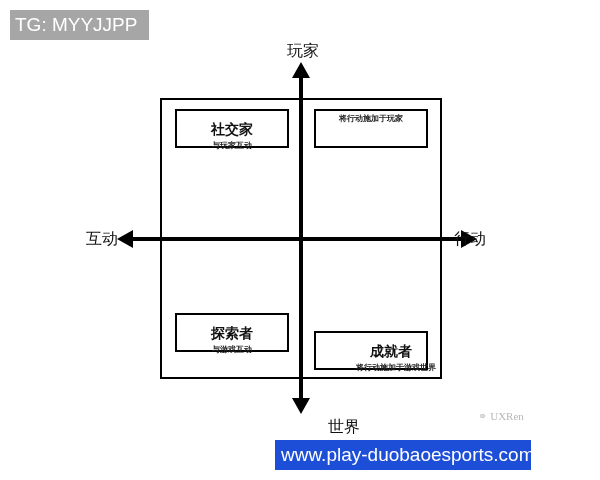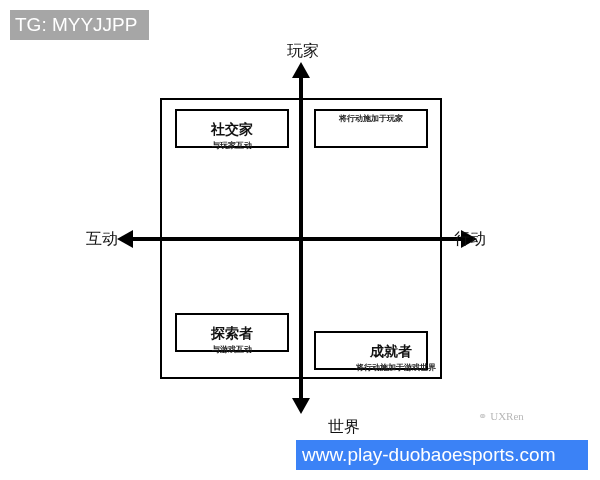--- a/index.html
+++ b/index.html
@@ -69,22 +69,22 @@
     .quad-sub {
       display: block; font-size: 8px; font-weight: bold; margin-top: 3px; line-height: 10px;
       white-space: nowrap; color: #222;
     }
     .watermark {
       position: absolute; left: 478px; top: 410px; font-size: 11px; color: #b8b8b8;
       white-space: nowrap; font-family: Liberation Serif, serif;
     }
     .watermark-icon { display: inline-block; margin-right: 3px; color: #c8c8c8; font-size: 11px; }
     .url-banner {
-      position: absolute; left: 296px; top: 440px; width: 292px; height: 30px;
-      background: #3b82f6; color: #fff;
+      position: absolute; left: 275px; top: 440px; width: 256px; height: 30px;
+      background: #1d4ed8; color: #fff;
       font-family: "Liberation Sans", sans-serif; font-size: 19px;
       line-height: 30px; padding-left: 6px; box-sizing: border-box; white-space: nowrap;
     }
   </style>
 </head>
 <body>
 
 <div class="tg-banner">TG: MYYJJPP</div>
 
 <div class="outer-box"></div>

